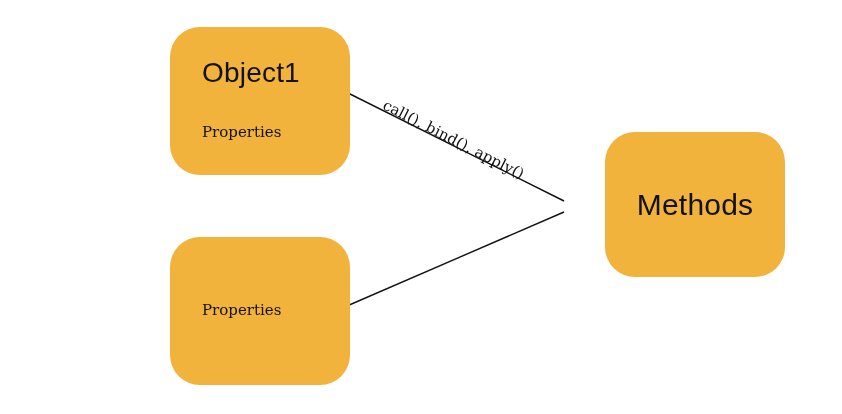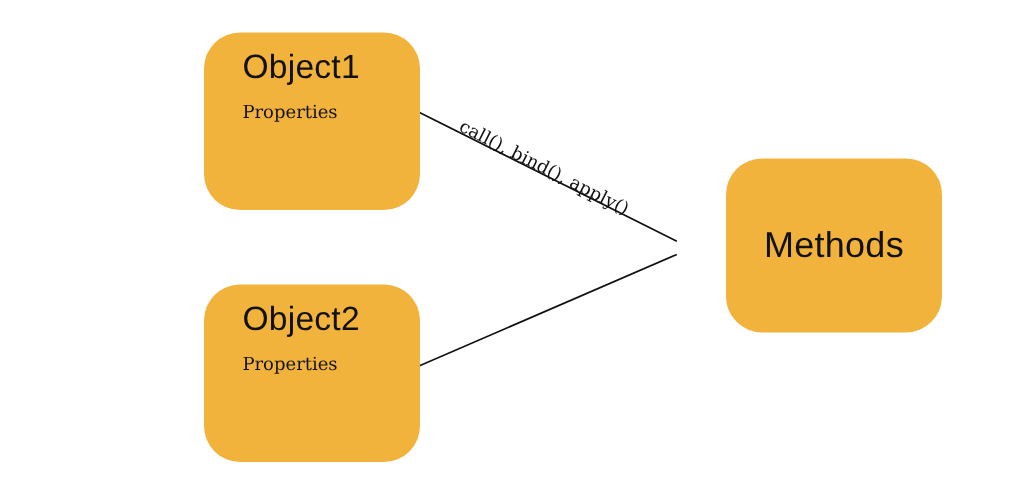--- a/index.html
+++ b/index.html
@@ -22,30 +22,30 @@
   .node{
     position:absolute;
     background:var(--box-color);
     border-radius:30px;
     box-sizing:border-box;
     color:var(--ink);
   }
   .node-object{
     width:180px;
     height:148px;
-    padding:13px 0 0 32px;
+    padding:30px 0 0 32px;
   }
   .node-title{
     font-size:28px;
     font-weight:500;
     letter-spacing:0.2px;
     color:var(--ink);
   }
   .node-subtitle{
-    margin-top:12px;
+    margin-top:34px;
     font-family:"DejaVu Serif", serif;
     font-size:15px;
     color:var(--ink);
   }
   .node-methods{
     width:180px;
     height:145px;
     display:flex;
     align-items:center;
     justify-content:center;
@@ -88,21 +88,20 @@
   </svg>
 
   <div class="edge-label">call(), bind(), apply()</div>
 
   <div class="node node-object" style="left:170px; top:27px;">
     <div class="node-title">Object1</div>
     <div class="node-subtitle">Properties</div>
   </div>
 
   <div class="node node-object" style="left:170px; top:237px;">
-    <div class="node-title">Object2</div>
     <div class="node-subtitle">Properties</div>
   </div>
 
   <div class="node node-methods" style="left:565px; top:132px;margin-left:40px;">
     <div class="node-title">Methods</div>
   </div>
 
 </div>
 
 </body></html>

